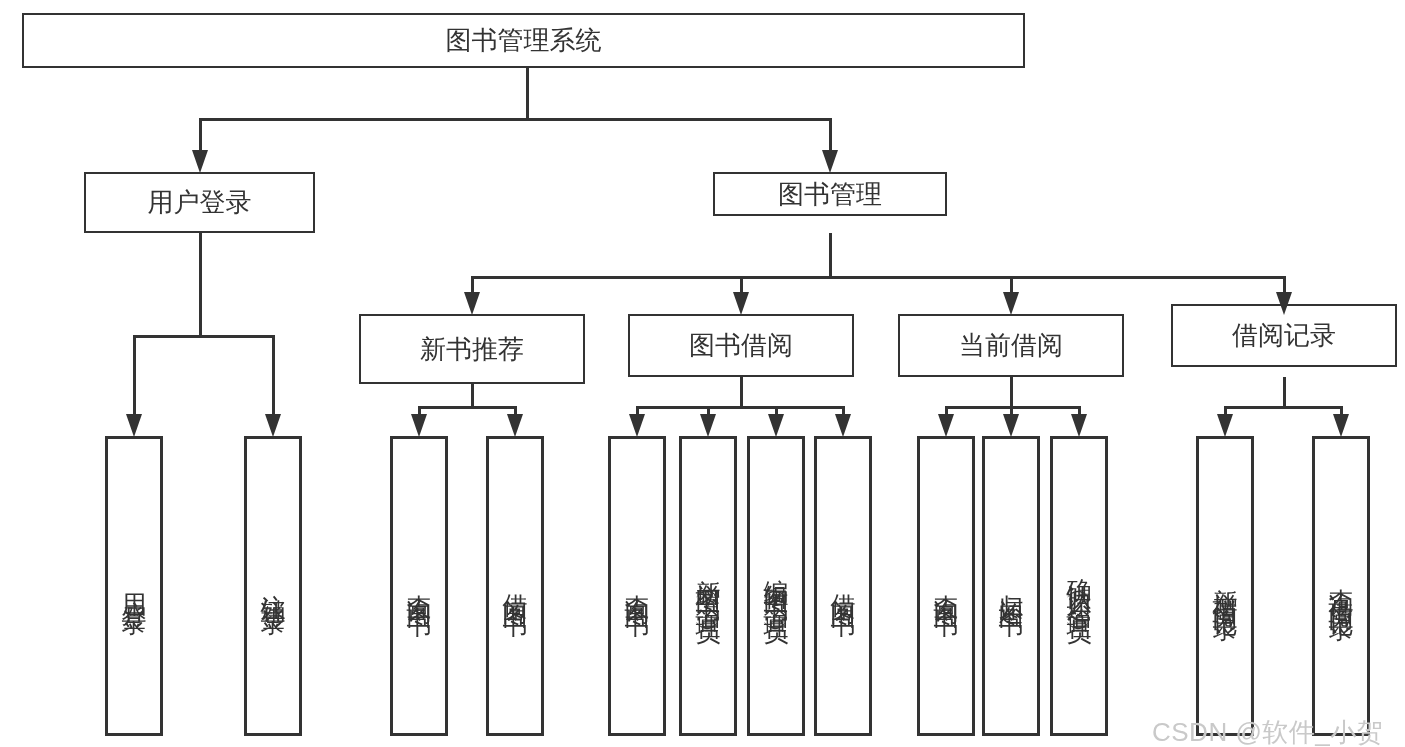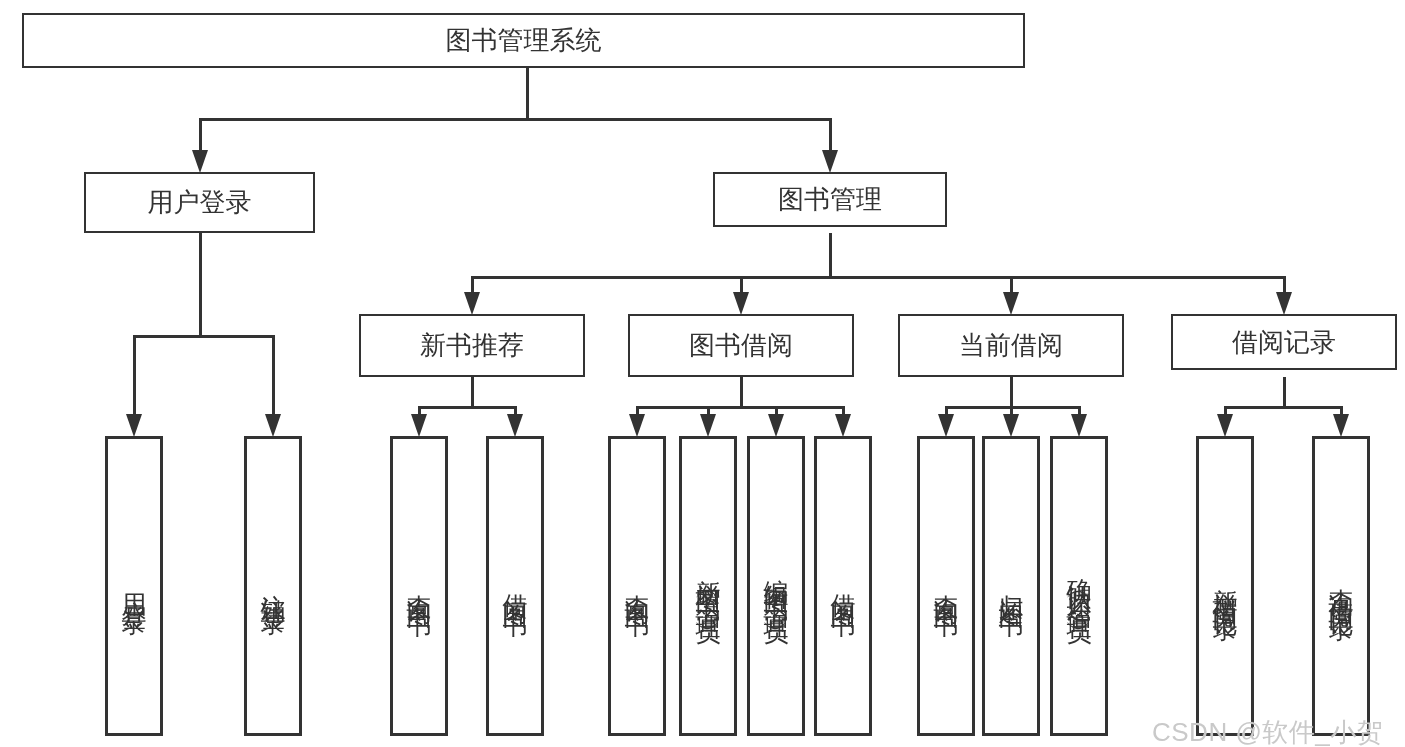--- a/index.html
+++ b/index.html
@@ -36,34 +36,34 @@
 
 <div class="canvas" style="--line: #333333; --text: #333333; --bg: #ffffff; --wm: #c9c9c9;">
 
   <div class="box" style="left:22px;top:13px;width:1003px;height:55px">
     <span>图书管理系统</span>
   </div>
 
   <div class="box" style="left:84px;top:172px;width:231px;height:61px">
     <span>用户登录</span>
   </div>
-  <div class="box" style="left:713px;top:172px;width:234px;height:55px">
+  <div class="box" style="left:713px;top:172px;width:234px;height:44px">
     <span>图书管理</span>
   </div>
 
-  <div class="box" style="left:359px;top:314px;width:226px;height:63px">
+  <div class="box" style="left:359px;top:314px;width:226px;height:70px">
     <span>新书推荐</span>
   </div>
   <div class="box" style="left:898px;top:314px;width:226px;height:63px">
     <span>当前借阅</span>
   </div>
   <div class="box" style="left:628px;top:314px;width:226px;height:63px">
     <span>图书借阅</span>
   </div>
-  <div class="box" style="left:1171px;top:314px;width:226px;height:56px">
+  <div class="box" style="left:1171px;top:304px;width:226px;height:63px">
     <span>借阅记录</span>
   </div>
 
   <div class="box leaf" style="left:105px;top:436px;width:58px;height:300px">
     <span class="vtext">用户登录</span>
   </div>
   <div class="box leaf" style="left:244px;top:436px;width:58px;height:300px">
     <span class="vtext">注销登录</span>
   </div>
 

